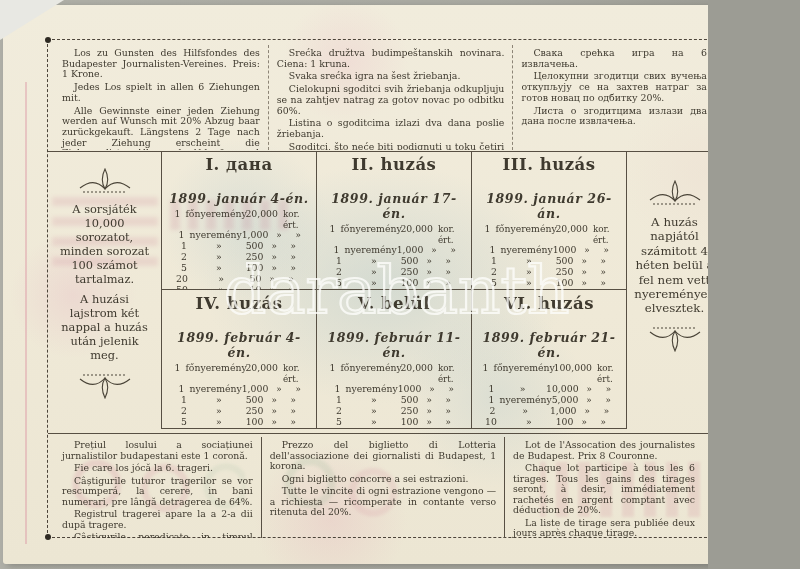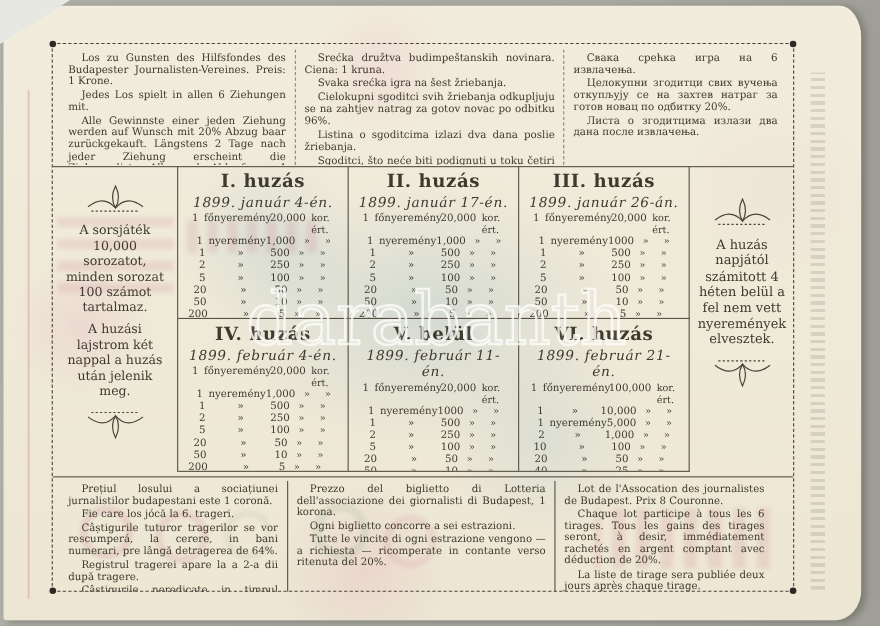--- a/index.html
+++ b/index.html
@@ -1,17 +1,17 @@
 <!DOCTYPE html>
 <html><head>
 <meta charset="utf-8">
 <style>
   html,body{margin:0;padding:0;background:#9c9c94;}
   *{box-sizing:border-box;}
-  .scan{position:relative;width:800px;height:569px;overflow:hidden;
+  .scan{position:relative;width:708px;height:569px;overflow:hidden;
         background:linear-gradient(90deg,#b0b0a8 0%,#aaaaa2 70%,#9f9f97 100%);
         font-family:"DejaVu Serif","Liberation Serif",serif;color:#3f3a2f;}
   .paper{position:absolute;left:3px;top:5px;width:780px;height:559px;
          background:
            radial-gradient(ellipse 260px 170px at 49% 50%,rgba(168,194,199,.38),transparent 70%),
            radial-gradient(circle 120px at 31% 39%,rgba(172,197,202,.30),transparent 70%),
            radial-gradient(circle 130px at 63% 70%,rgba(172,197,202,.28),transparent 70%),
            radial-gradient(circle 90px at 9% 52%,rgba(230,186,196,.35),transparent 70%),
            radial-gradient(circle 110px at 42% 92%,rgba(228,172,184,.28),transparent 70%),
            radial-gradient(circle 90px at 44% 10%,rgba(236,190,200,.30),transparent 70%),
@@ -62,21 +62,21 @@
   .aside p{margin:7px 0;}
   .orn{display:block;margin:2px auto 4px auto;}
   .orn.flip{transform:scaleY(-1);margin-top:8px;}
   
   .grid{position:absolute;left:113px;top:111.4px;width:465px;height:278px;display:grid;
         grid-template-columns:155px 155px 155px;grid-template-rows:139px 139px;
         border-left:1.4px solid #574f43;}
   .draw-cell{border-right:1.4px solid #574f43;border-bottom:1.4px solid #574f43;
         padding:3px 6px 2px 6px;display:flex;flex-direction:column;overflow:hidden;}
   .d-title{text-align:center;font-weight:bold;font-size:16.5px;letter-spacing:.5px;margin-top:1px;}
-  .d-date{text-align:center;font-style:italic;font-size:12.5px;letter-spacing:.6px;margin:2px 0 3px 0;}
+  .d-date{text-align:center;font-style:italic;font-size:12.5px;letter-spacing:.6px;margin:17px 0 3px 0;font-weight:bold;}
   .d-rows{flex:1;}
   .drow{display:flex;align-items:baseline;font-size:9.3px;line-height:1.18;}
   .c-n{width:26px;text-align:right;padding-right:5px;}
   .c-label{width:60px;text-align:left;}
   .c-label.ditto{text-align:center;}
   .c-amt{flex:1;text-align:right;padding-right:5px;}
   .c-unit{width:46px;font-size:8.8px;}
   .c-unit.ditto{word-spacing:11px;padding-left:3px;}
   
   .bottom{position:absolute;left:6px;right:18px;top:397px;height:101px;display:flex;overflow:hidden;}
@@ -112,21 +112,21 @@
 
     <section class="intro">
       <div class="col c1">
         <p>Los zu Gunsten des Hilfsfondes des Budapester Journalisten-Vereines. Preis: 1 Krone.</p>
         <p>Jedes Los spielt in allen 6 Ziehungen mit.</p>
         <p>Alle Gewinnste einer jeden Ziehung werden auf Wunsch mit 20% Abzug baar zurückgekauft. Längstens 2 Tage nach jeder Ziehung erscheint die Ziehungsliste. Alle nach Ablauf von 4 Wochen vom Ziehungstage an gerechnet nicht behobenen Treffer sind verfallen.</p>
       </div>
       <div class="col c2">
         <p>Srećka družtva budimpeštanskih novinara. Ciena: 1 kruna.</p>
         <p>Svaka srećka igra na šest žriebanja.</p>
-        <p>Cielokupni sgoditci svih žriebanja odkupljuju se na zahtjev natrag za gotov novac po odbitku 96%.</p>
+        <p>Cielokupni sgoditci svih žriebanja odkupljuju se na zahtjev natrag za gotov novac po odbitku 60%.</p>
         <p>Listina o sgoditcima izlazi dva dana poslie žriebanja.</p>
         <p>Sgoditci, što neće biti podignuti u toku četiri nedjelje, računajući od dana žriebanja, propadaju.</p>
       </div>
       <div class="col c3">
         <p>Свака срећка игра на 6 извлачења.</p>
         <p>Целокупни згодитци свих вучења откупљују се на захтев натраг за готов новац по одбитку 20%.</p>
         <p>Листа о згодитцима излази два дана после извлачења.</p>
 
       </div>
     </section>
@@ -147,21 +147,21 @@
         <g fill="none" stroke="#4a4438" stroke-width="1.1">
           <path d="M28 1 C24.5 8 24.5 15 28 21 C31.5 15 31.5 8 28 1 Z"></path>
           <path d="M3 20 C13 12 21 13 28 21 C35 13 43 12 53 20"></path>
           <path d="M6 24 h44" stroke-dasharray="2 2"></path>
         </g>
       </svg>
     </aside>
 
     <div class="grid">
       <div class="draw-cell">
-        <div class="d-title">I. huzás</div>
+        <div class="d-title">I. дана</div>
         <div class="d-date">1899. január 4-én.</div>
         <div class="d-rows">
             <div class="drow">
               <span class="c-n">1</span>
               <span class="c-label">főnyeremény</span>
               <span class="c-amt">20,000</span>
               <span class="c-unit">kor. ért.</span>
             </div>
             <div class="drow">
               <span class="c-n">1</span>

